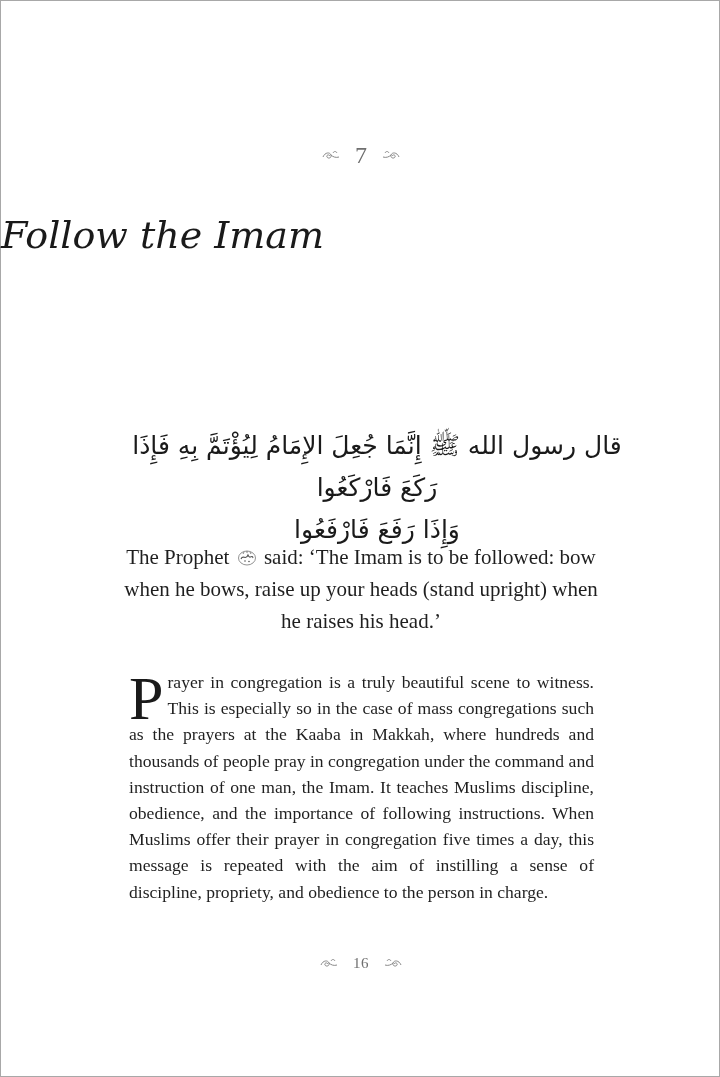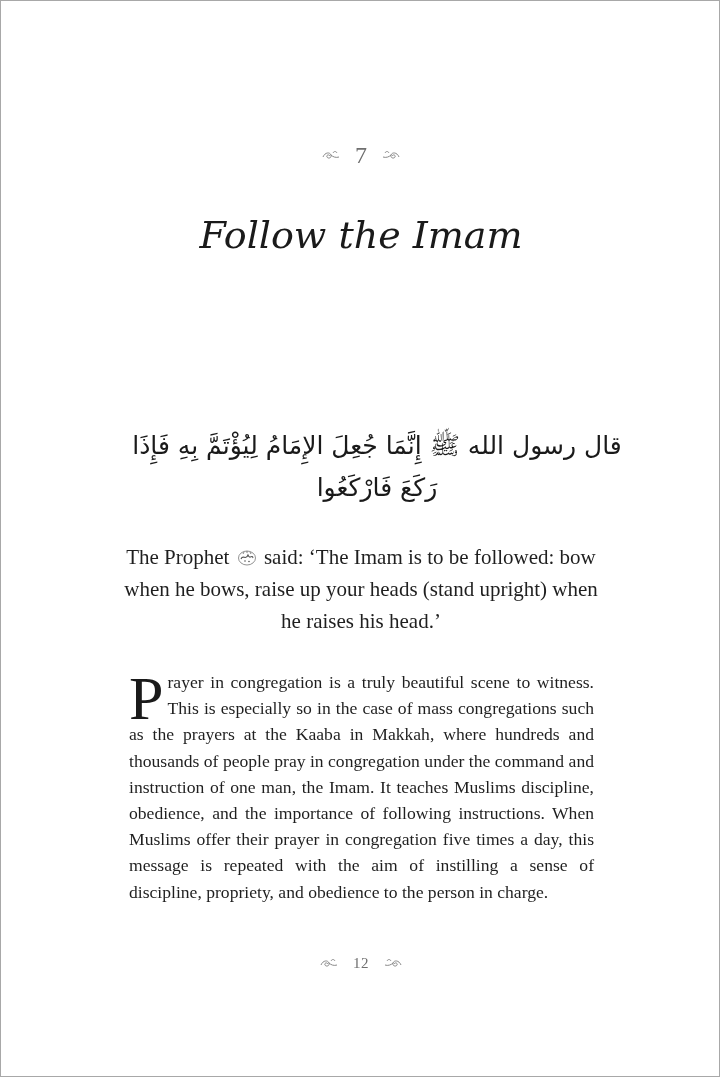--- a/index.html
+++ b/index.html
@@ -49,21 +49,20 @@
       font-size: 15px;
       color: #6f6f6f;
       line-height: 20px;
       letter-spacing: 0.5px;
     }
     .title {
       position: absolute;
       top: 206px;
       left: 0;
       width: 720px;
-      text-align: center;
       font-family: "DejaVu Serif", "Liberation Serif", serif;
       font-style: italic;
       font-size: 38px;
       line-height: 56px;
       color: #1a1a1a;
       margin: 0;
       font-weight: normal;
     }
     .arabic {
       position: absolute;
@@ -131,20 +130,21 @@
       <svg viewBox="0 0 20 12" fill="none" stroke="#8a8a8a" stroke-width="1" transform="scale(-1,1)">
         <path d="M2 8 C4 3, 9 3, 10 6 C11 9, 7 10, 6 8 C5 6, 8 5, 9 7 M10 6 C12 8, 15 9, 18 8 M12 4 C13 2, 15 2, 16 4"></path>
       </svg>
     </span>
   </div>
 
   <h1 class="title">Follow the Imam</h1>
 
   <div class="arabic">
     <div>قال رسول الله ﷺ إِنَّمَا جُعِلَ الإِمَامُ لِيُؤْتَمَّ بِهِ فَإِذَا رَكَعَ فَارْكَعُوا</div>
+    <div>وَإِذَا رَفَعَ فَارْفَعُوا</div>
   </div>
 
   <div class="translation">
     <span>The Prophet</span>
     <span class="honorific">
       <svg viewBox="0 0 20 18">
         <ellipse cx="10" cy="10" rx="8.5" ry="7" fill="none" stroke="#777" stroke-width="0.8"></ellipse>
         <path d="M4 11 C6 6, 9 13, 11 7 C13 12, 15 6, 16 10" fill="none" stroke="#555" stroke-width="1.1"></path>
         <path d="M6 6 L7 4 M10 5 L10 3 M14 6 L13 4" stroke="#666" stroke-width="0.8"></path>
         <circle cx="8" cy="13" r="0.8" fill="#555"></circle>
@@ -155,21 +155,21 @@
   </div>
 
   <p class="body-text"><span class="dropcap">P</span><span>rayer in congregation is a truly beautiful scene to witness. This is especially so in the case of mass congregations such as the prayers at the Kaaba in Makkah, where hundreds and thousands of people pray in congregation under the command and instruction of one man, the Imam. It teaches Muslims discipline, obedience, and the importance of following instructions. When Muslims offer their prayer in congregation five times a day, this message is repeated with the aim of instilling a sense of discipline, propriety, and obedience to the person in charge.</span></p>
 
   <div class="ornament-row bottom">
     <span class="flourish">
       <svg viewBox="0 0 20 12" fill="none" stroke="#8a8a8a" stroke-width="1">
         <path d="M2 8 C4 3, 9 3, 10 6 C11 9, 7 10, 6 8 C5 6, 8 5, 9 7 M10 6 C12 8, 15 9, 18 8 M12 4 C13 2, 15 2, 16 4"></path>
       </svg>
     </span>
-    <span class="page-number">12</span>
+    <span class="page-number">16</span>
     <span class="flourish">
       <svg viewBox="0 0 20 12" fill="none" stroke="#8a8a8a" stroke-width="1" transform="scale(-1,1)">
         <path d="M2 8 C4 3, 9 3, 10 6 C11 9, 7 10, 6 8 C5 6, 8 5, 9 7 M10 6 C12 8, 15 9, 18 8 M12 4 C13 2, 15 2, 16 4"></path>
       </svg>
     </span>
   </div>
 
 </div>
 
 </body></html>

